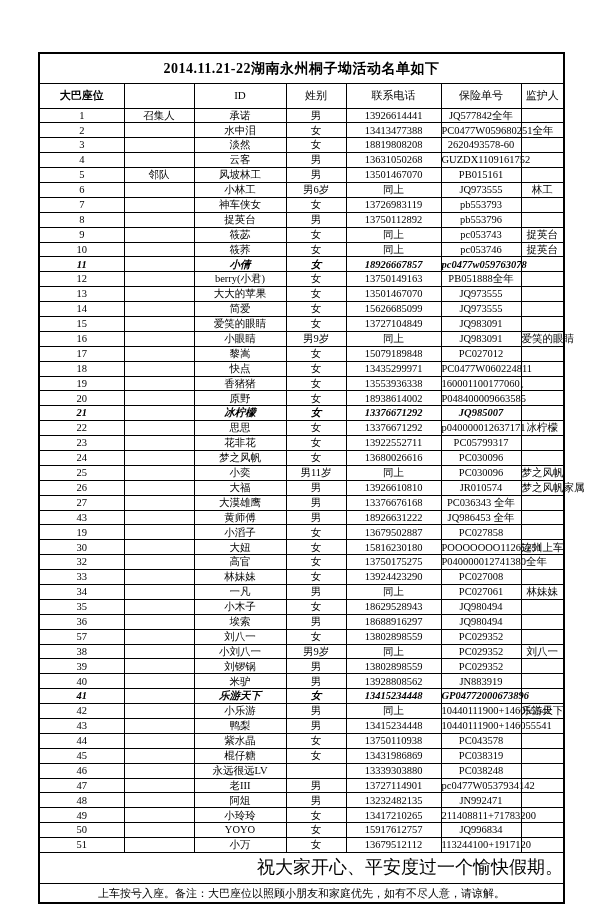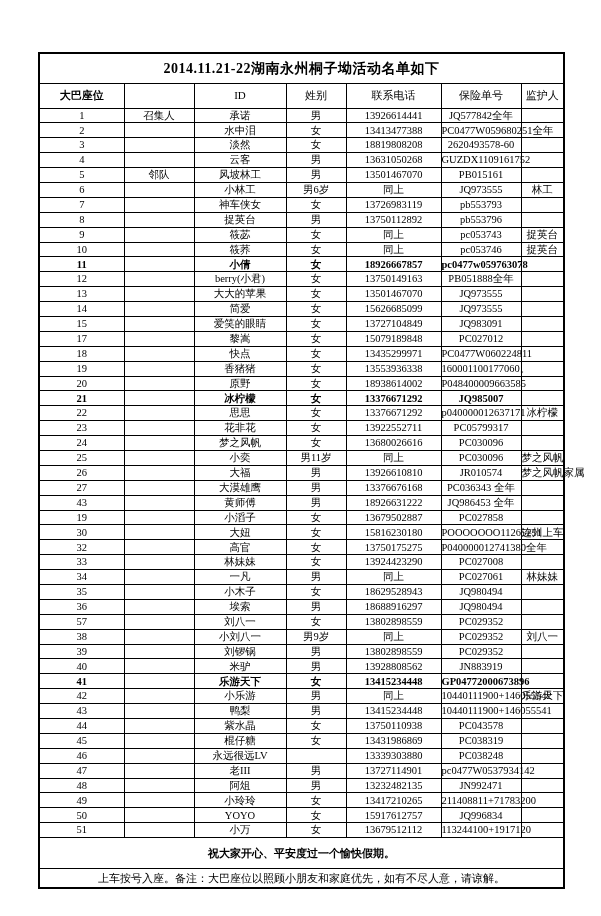--- a/index.html
+++ b/index.html
@@ -28,22 +28,22 @@
   }
   td.title-cell {
     height: 30px;
     font-size: 14px;
     font-weight: bold;
     letter-spacing: 0.5px;
   }
   tr.header-row td { height: 25px; font-size: 11px; }
   td.hdr-seat { font-weight: bold; margin-top: 40px; }
   tr.data-row td { height: 14.9px; }
-  tr.bold-row td { font-weight: bold; }
-  td.wish-cell { height: 31px; font-size: 11px; font-weight: bold; }
+  tr.bold-row td { font-weight: bold; font-style: italic; }
+  td.wish-cell { height: 31px; font-size: 18px; font-weight: normal; text-align: right; }
   td.note-cell { height: 19px; font-size: 11px; }
 </style>
 </head>
 <body>
 
 <div class="page">
   <table class="roster">
     <colgroup>
       <col style="width:85px">
         <col style="width:70px">
@@ -197,20 +197,29 @@
         <tr class="data-row">
           <td>15</td>
           <td></td>
           <td>爱笑的眼睛</td>
           <td>女</td>
           <td>13727104849</td>
           <td>JQ983091</td>
           <td></td>
         </tr>
         <tr class="data-row">
+          <td>16</td>
+          <td></td>
+          <td>小眼睛</td>
+          <td>男9岁</td>
+          <td>同上</td>
+          <td>JQ983091</td>
+          <td>爱笑的眼睛</td>
+        </tr>
+        <tr class="data-row">
           <td>17</td>
           <td></td>
           <td>黎嵩</td>
           <td>女</td>
           <td>15079189848</td>
           <td>PC027012</td>
           <td></td>
         </tr>
         <tr class="data-row">
           <td>18</td>

